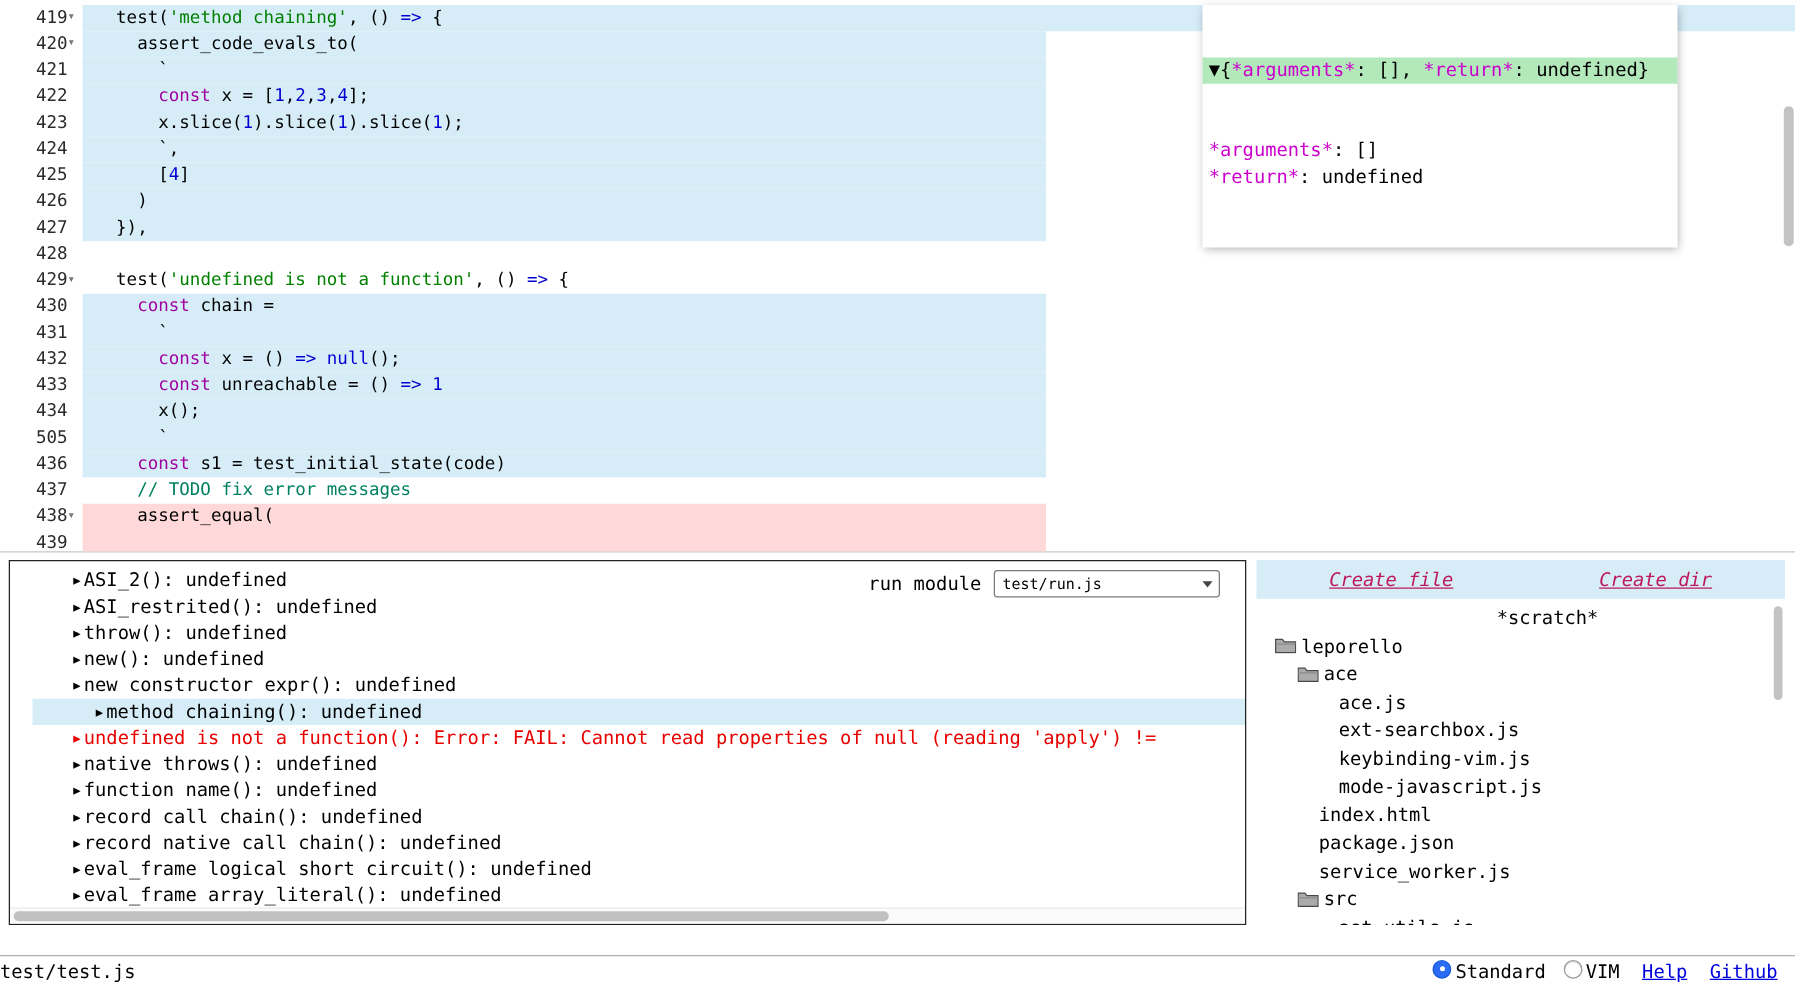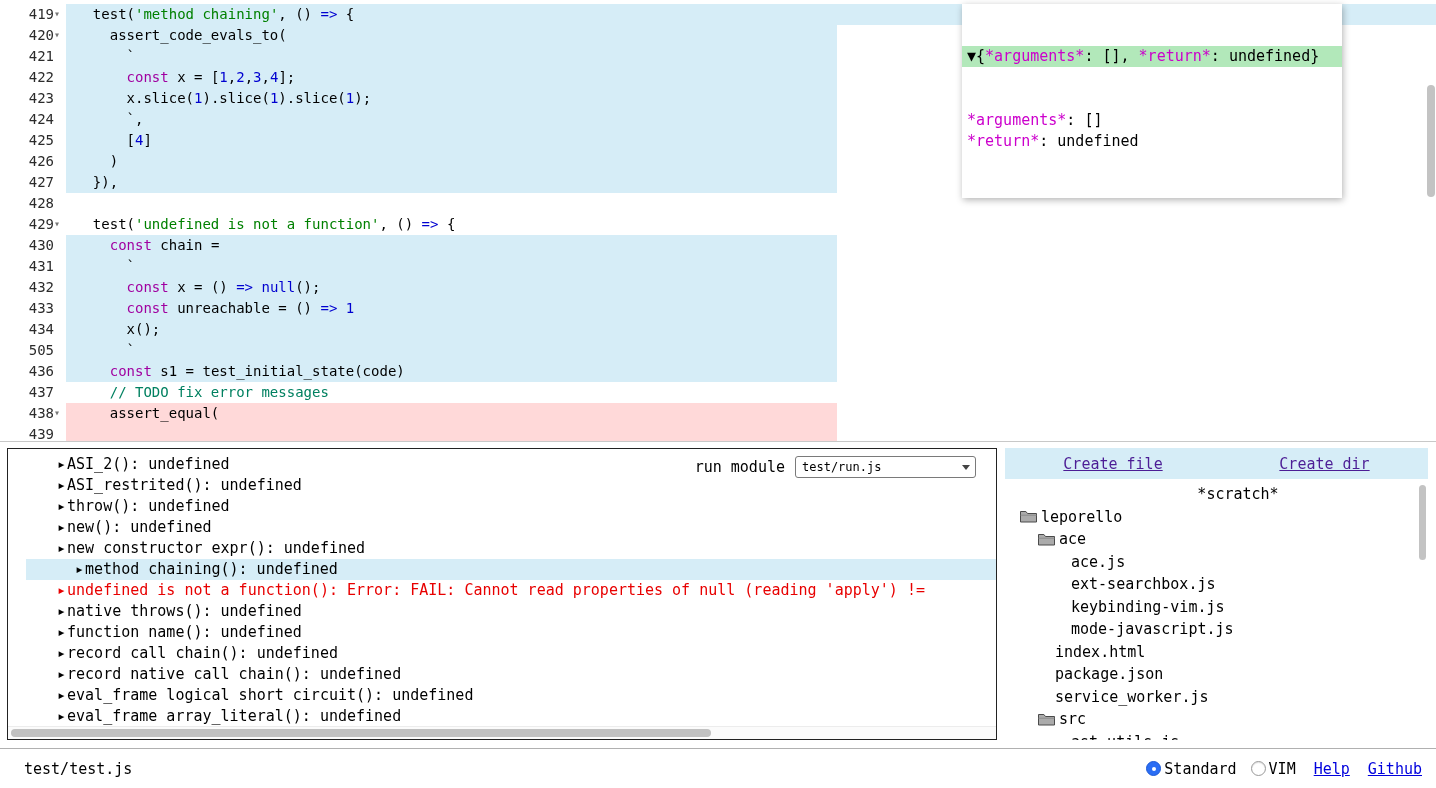--- a/index.html
+++ b/index.html
@@ -48,39 +48,39 @@
   .console-row .arrow{margin-right:1px;}
   #run-module{position:absolute;top:7px;right:20px;display:flex;align-items:center;gap:10px;font-size:15px;}
   #run-select{position:relative;width:181px;height:22px;border:1px solid #7a7a7a;border-radius:3px;background:#fff;font-size:12px;line-height:20px;padding:0 18px 0 6px;cursor:default;overflow:hidden;}
   #run-select .chev{position:absolute;right:5px;top:8px;width:0;height:0;border-left:4px solid transparent;border-right:4px solid transparent;border-top:5px solid #444;}
   #console-hscroll{position:absolute;left:0;right:0;bottom:0;height:13px;background:#fbfbfb;border-top:1px solid #ececec;}
   #console-hscroll .hthumb{position:absolute;left:3px;top:2px;width:700px;height:8px;border-radius:4px;background:#c1c1c1;}
 
   
   #files{position:absolute;top:448px;left:1005px;width:423px;height:292px;background:#fff;overflow:hidden;}
   #files-header{height:31px;background:var(--blue);display:flex;align-items:center;justify-content:space-around;}
-  #files-header a{font-size:15px;color:#4c1d95;text-decoration:underline;cursor:pointer;}
+  #files-header a{font-size:15px;color:#be185d;text-decoration:underline;cursor:pointer;font-style:italic;}
   #file-list{padding-top:4px;}
   .file-row{height:22.5px;display:flex;align-items:center;font-size:15px;white-space:pre;cursor:default;}
   .ind-s{padding-left:43px;justify-content:center;}
   .ind-0{padding-left:15px;}
   .ind-1{padding-left:33px;}
   .ind-2{padding-left:50px;}
   .ind-3{padding-left:66px;}
   .ficon{display:flex;align-items:center;margin-right:4px;}
   .folder-icon{width:17px;height:13px;display:block;}
   #files-vscroll{position:absolute;top:0;right:0;width:11px;height:292px;}
   #files-vscroll .vthumb{position:absolute;top:37px;right:2px;width:7px;height:75px;border-radius:3.5px;background:#c3c3c3;}
 
   
-  #statusbar{position:absolute;left:0;right:0;bottom:0;height:40px;background:#fff;border-top:1px solid #b0b0b0;display:flex;align-items:center;padding:0 14px 0 24px;font-size:15px;}
+  #statusbar{position:absolute;left:0;right:0;bottom:0;height:24px;background:#fff;border-top:1px solid #b0b0b0;display:flex;align-items:center;padding:0 14px 0 0;font-size:15px;}
   #file-path{flex:1;color:#000;}
   #sb-right{display:flex;align-items:center;gap:18px;}
   #kb-options{display:flex;gap:14px;}
-  .kb-option{display:flex;align-items:center;gap:3px;cursor:default;}
+  .kb-option{display:flex;gap:3px;cursor:default;}
   .radio{width:15px;height:15px;border-radius:50%;position:relative;flex:0 0 15px;}
   .radio.on{background:#2a6df4;border:1px solid #1c59d6;}
   .radio.on::after{content:"";position:absolute;left:4.5px;top:4.5px;width:4px;height:4px;border-radius:50%;background:#fff;}
   .radio.off{background:#fff;border:1px solid #999;box-shadow:inset 0 1px 1px rgba(0,0,0,0.12);}
   #sb-links{display:flex;gap:18px;}
   #sb-links a{color:#0000dd;text-decoration:underline;cursor:pointer;}
 </style>
 </head>
 <body>
 

